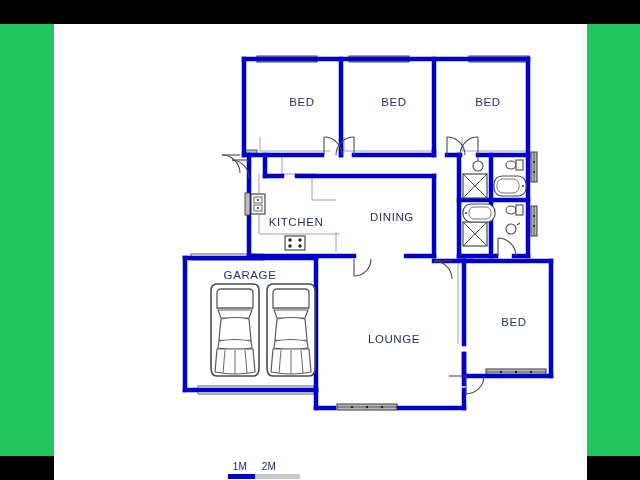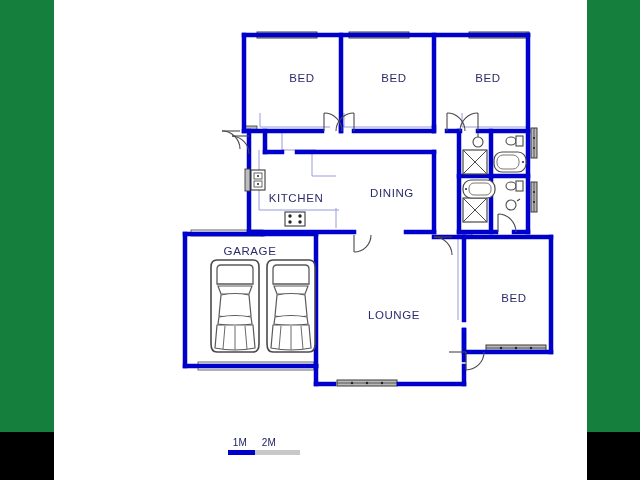--- a/index.html
+++ b/index.html
@@ -1,17 +1,17 @@
 <!DOCTYPE html>
 <html><head>
 <meta charset="utf-8">
 <style>
   html,body{margin:0;padding:0;background:#000;}
   body{width:640px;height:480px;overflow:hidden;font-family:"Liberation Sans",sans-serif;}
-  #stage{position:relative;width:640px;height:432px;background:#15803d;}
+  #stage{position:relative;width:640px;height:432px;background:#22c55e;margin-top:24px;}
   #canvas{position:absolute;left:54px;top:0;width:533px;height:480px;background:#fff;}
   svg{display:block;}
   .roomlabel{font-family:"Liberation Sans",sans-serif;font-size:11.5px;fill:#2b2b6b;letter-spacing:.6px;}
   .scalelabel{font-family:"Liberation Sans",sans-serif;font-size:10px;fill:#1a1a5e;letter-spacing:.3px;}
 </style>
 </head>
 <body>
 
 <div id="stage">
   <div id="canvas">

